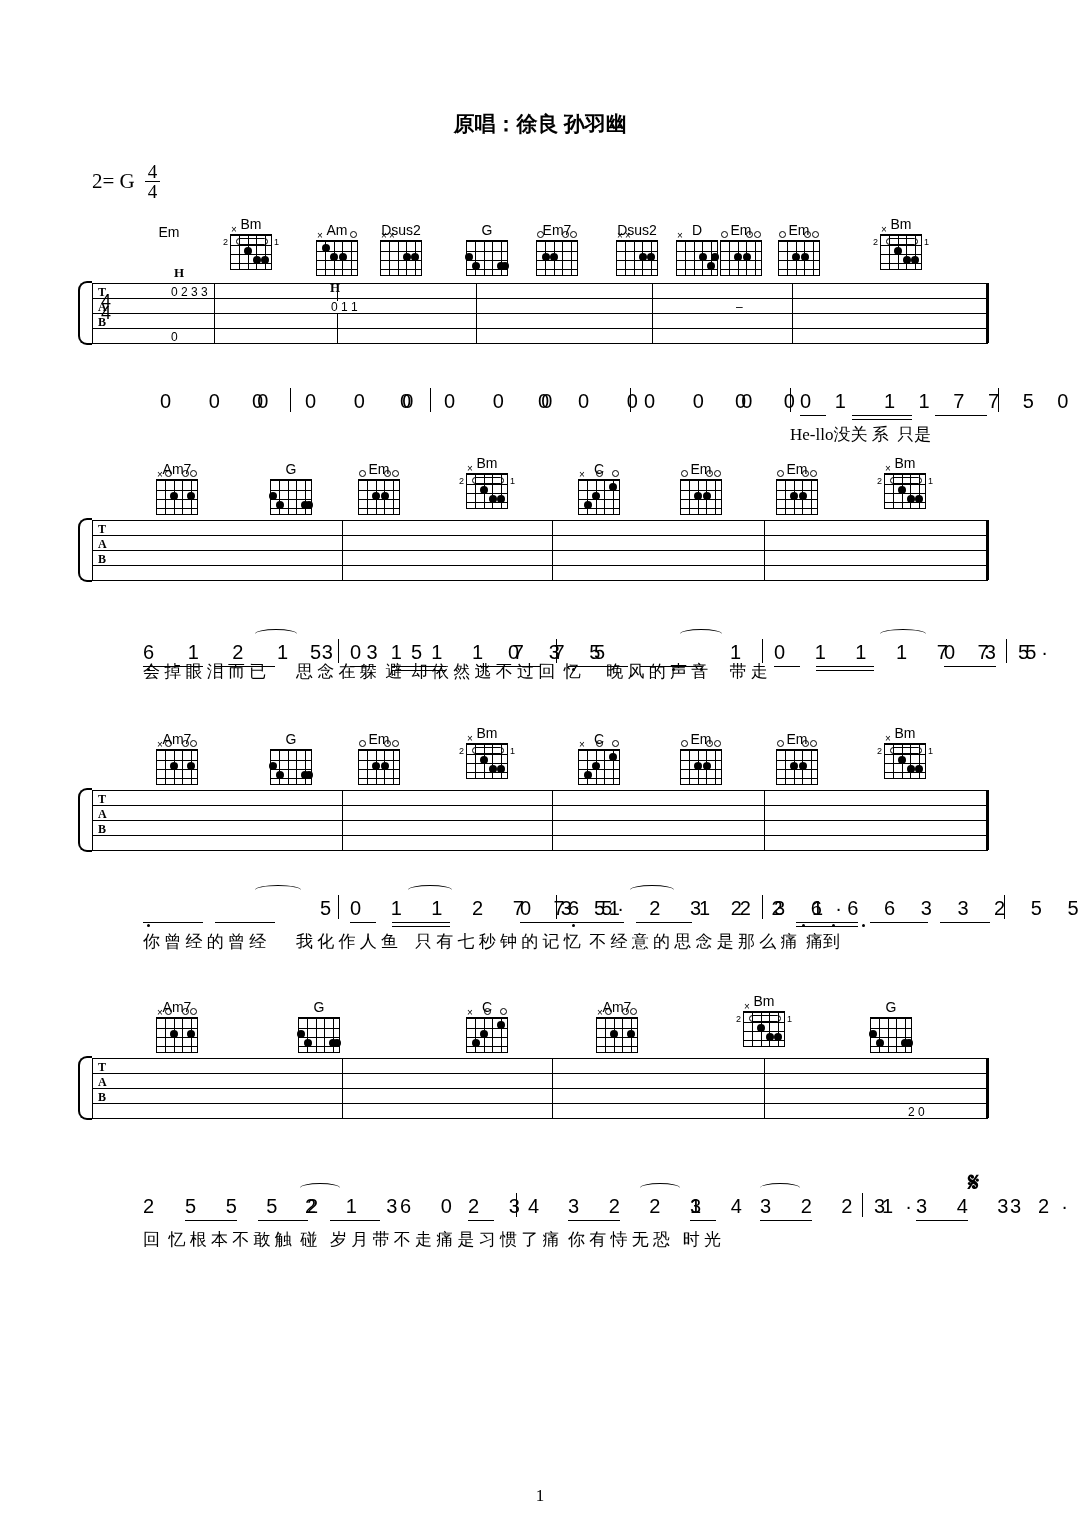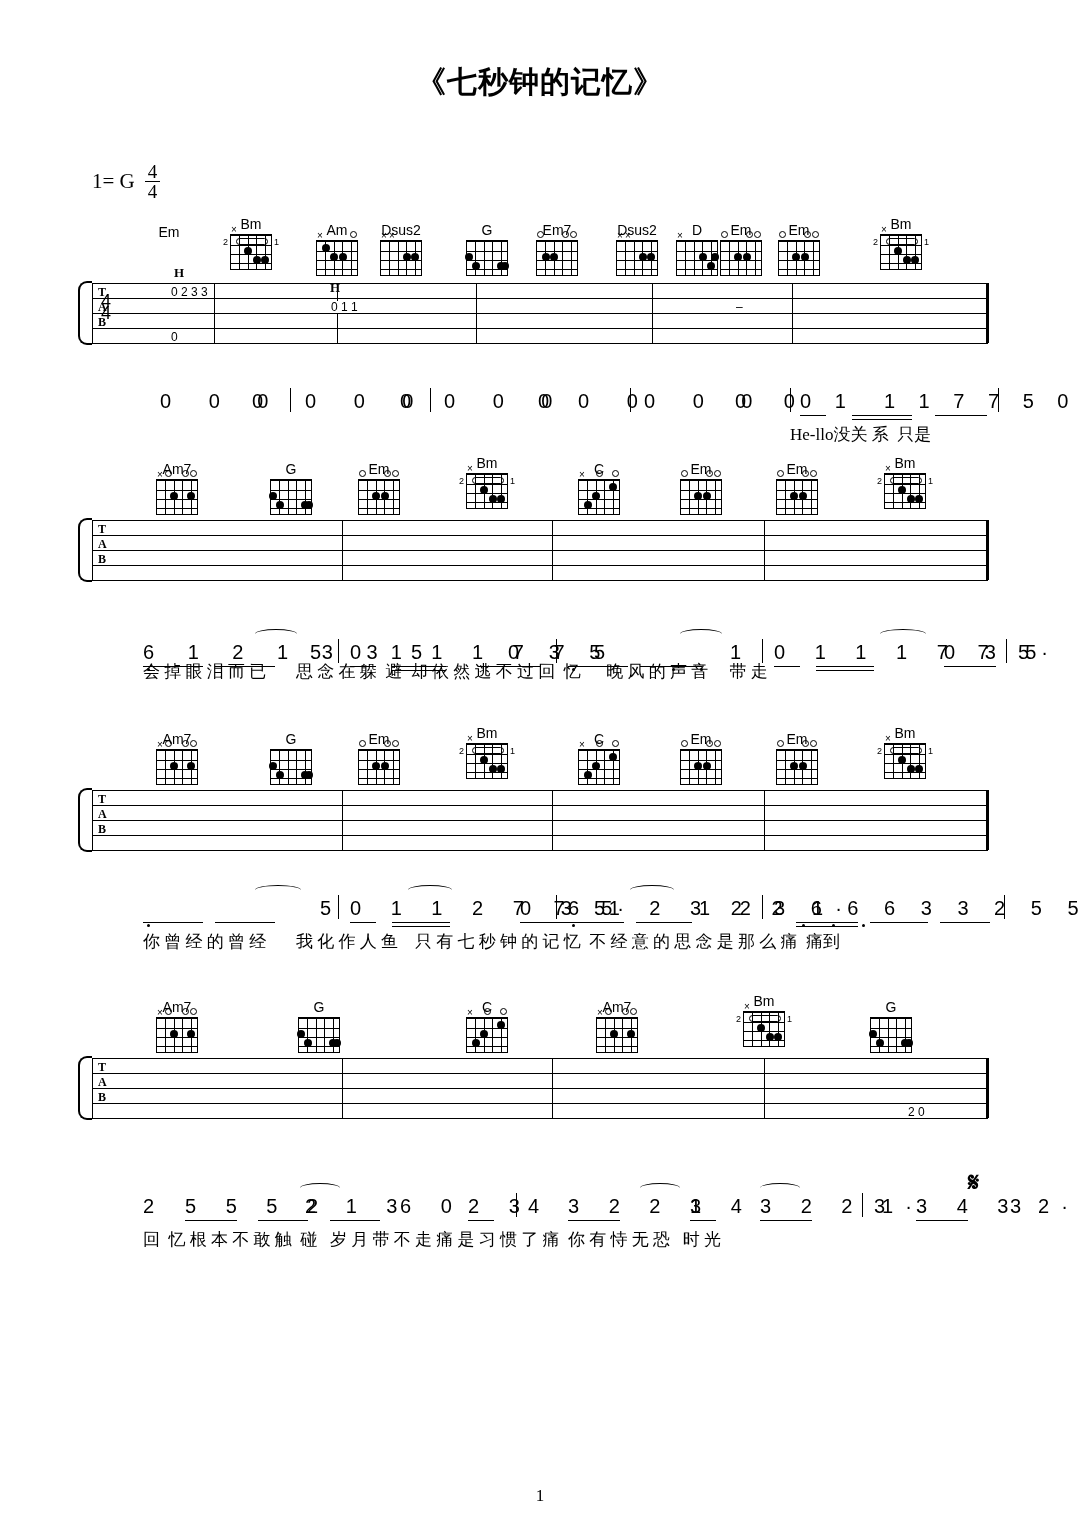--- a/index.html
+++ b/index.html
@@ -260,24 +260,24 @@
     font-size: 13px;
     font-weight: bold;
     font-family: "Liberation Serif", serif;
   }
 </style>
 </head>
 <body>
 
 <div class="page">
 
-  <div class="title">《七秒钟的记忆》</div>
+  <div class="subtitle">原唱：徐良 孙羽幽</div>
 
   <div class="keysig">
-    <span>1= G</span>
+    <span>2= G</span>
     <span class="frac">
       <span>4</span>
       <span>4</span>
     </span>
   </div>
 
   <div class="system" id="sys1" style="top:225px;">
     <div class="chords">
 
       <div class="chord" style="left:140px;">

